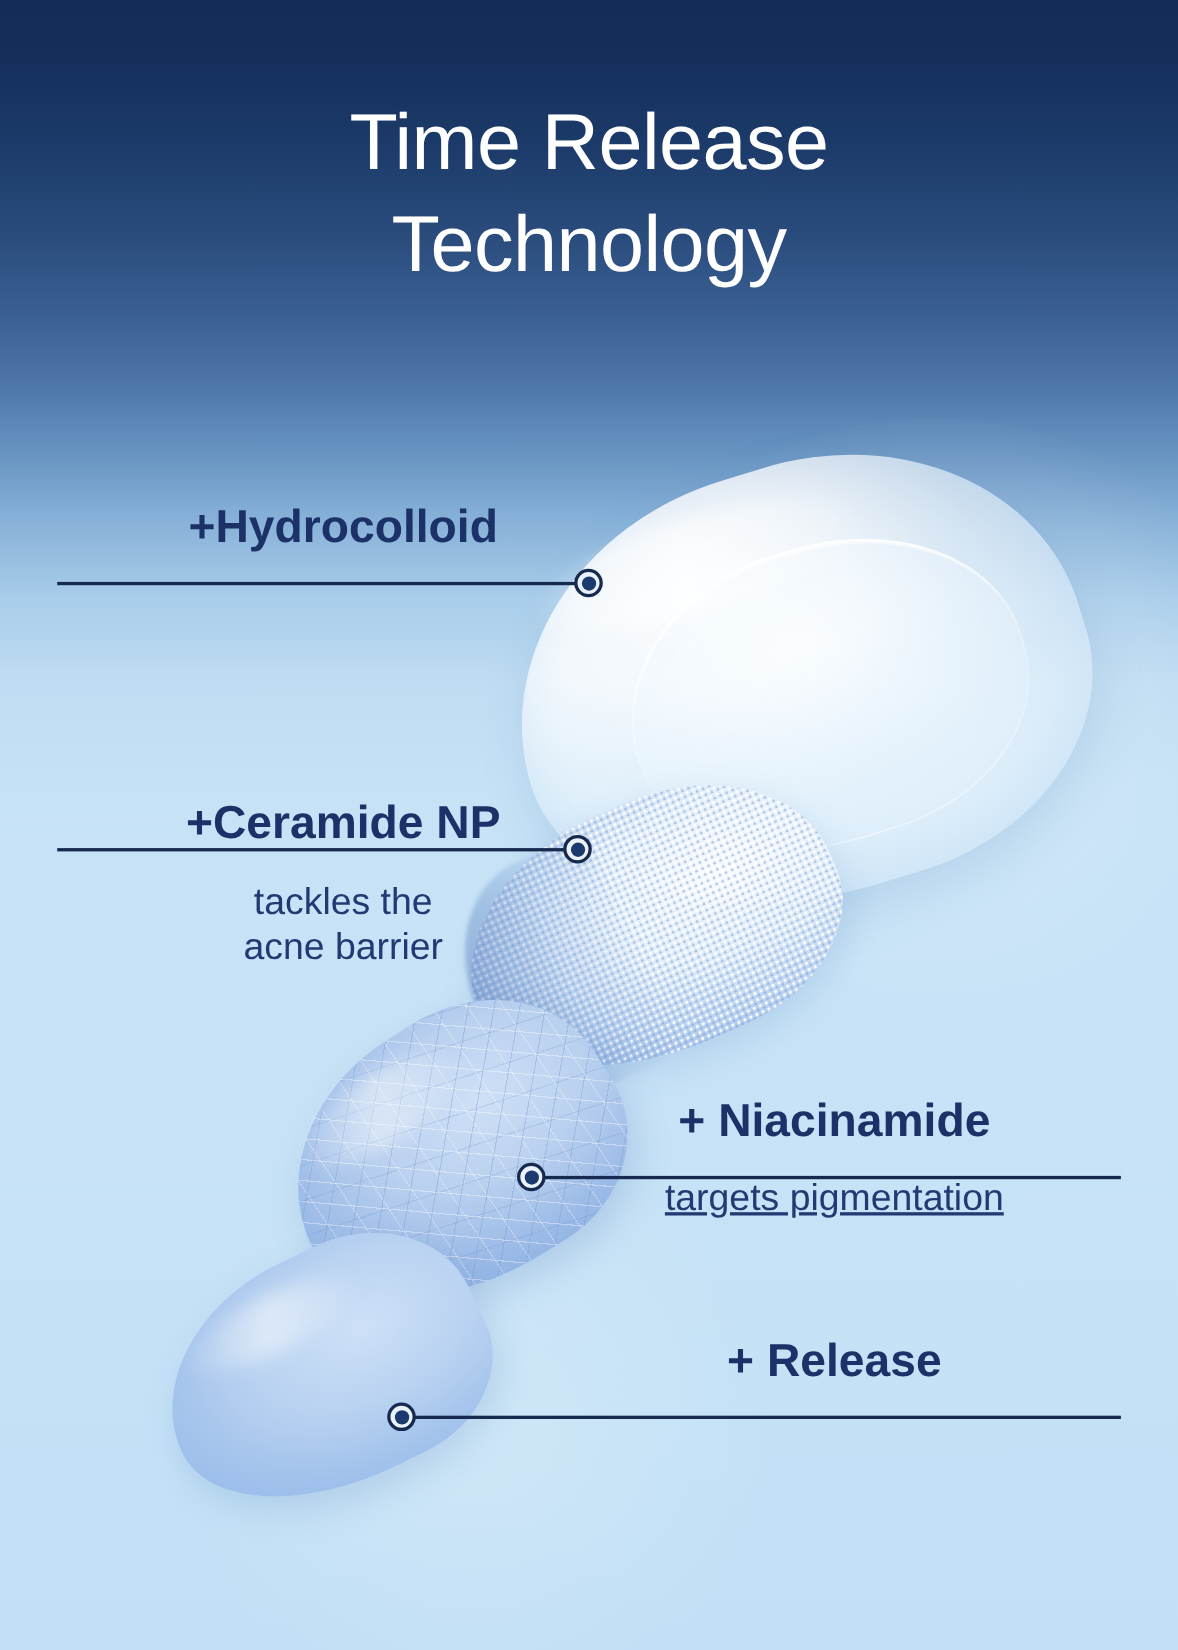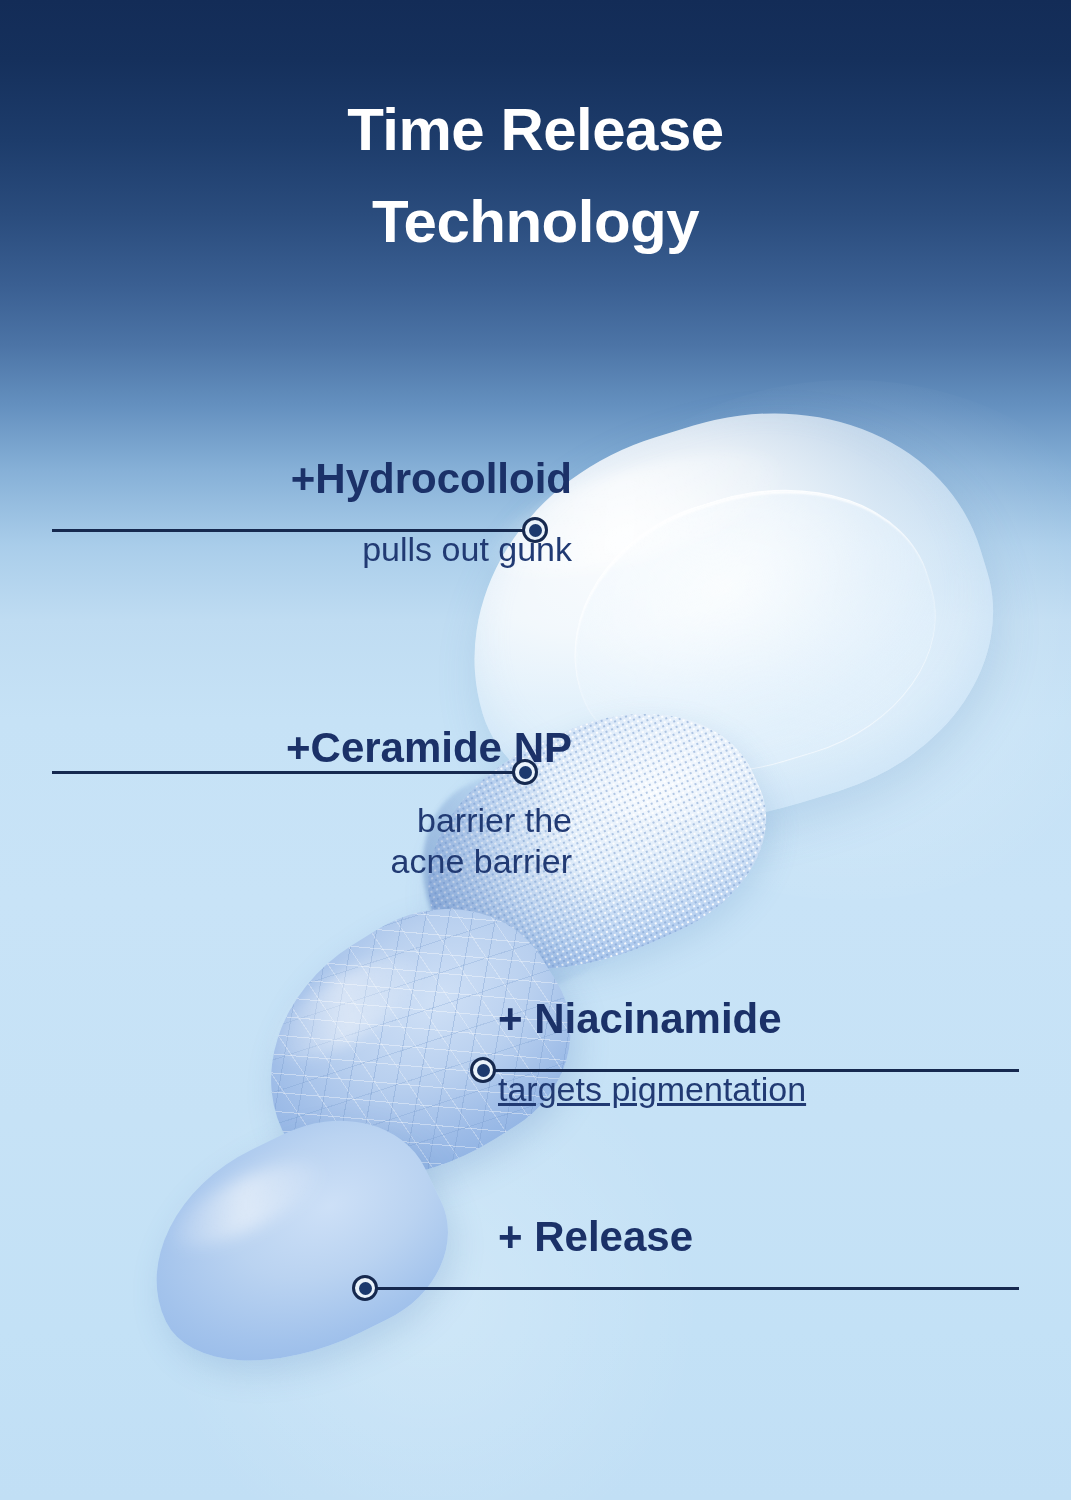--- a/index.html
+++ b/index.html
@@ -43,22 +43,22 @@
   .title-wrap {
     position: absolute;
     left: 0;
     top: 84px;
     width: 1071px;
     text-align: center;
     z-index: 6;
   }
   .title-line {
     color: #ffffff;
-    font-weight: bold;
-    font-size: 60px;
+    font-weight: normal;
+    font-size: 72px;
     line-height: 92px;
     letter-spacing: -0.5px;
   }
 
   
   .patch {
     position: absolute;
     z-index: 2;
   }
 
@@ -215,23 +215,23 @@
     line-height: 48px;
     white-space: nowrap;
   }
   .callout .sub {
     color: #213a73;
     font-weight: normal;
     font-size: 34px;
     line-height: 41px;
   }
   .callout.left .heading,
-  .callout.left .sub { text-align: right; }
+  .callout.left .sub { text-align: center; }
   .callout.right .heading,
-  .callout.right .sub { text-align: left; }
+  .callout.right .sub { text-align: center; }
 
   
   .leader {
     position: absolute;
     height: 26px;
     z-index: 7;
   }
   .leader .rule {
     position: absolute;
     top: 12px;
@@ -290,30 +290,29 @@
     <div class="hl"></div>
   </div>
 
   <div class="patch" id="patch-retinol">
     <div class="body"></div>
     <div class="hl"></div>
   </div>
 
   <div class="callout left" style="left:52px; top:455px; width:520px;">
     <div class="heading">+Hydrocolloid</div>
-    <div class="sub" style="margin-top:26px;">pulls out gunk</div>
   </div>
   <div class="leader" style="left:52px; top:517px; width:496px;">
     <div class="rule" style="left:0; width:478px;"></div>
     <div class="marker" style="left:470px;"></div>
   </div>
 
   <div class="callout left" style="left:52px; top:724px; width:520px;">
     <div class="heading">+Ceramide NP</div>
-    <div class="sub" style="margin-top:28px;">barrier the</div>
+    <div class="sub" style="margin-top:28px;">tackles the</div>
     <div class="sub">acne barrier</div>
   </div>
   <div class="leader" style="left:52px; top:759px; width:490px;">
     <div class="rule" style="left:0; width:468px;"></div>
     <div class="marker" style="left:460px;"></div>
   </div>
 
   <div class="callout right" style="left:498px; top:995px; width:521px;">
     <div class="heading">+ Niacinamide</div>
     <div class="sub" style="margin-top:26px;text-decoration:underline;">targets pigmentation</div>

